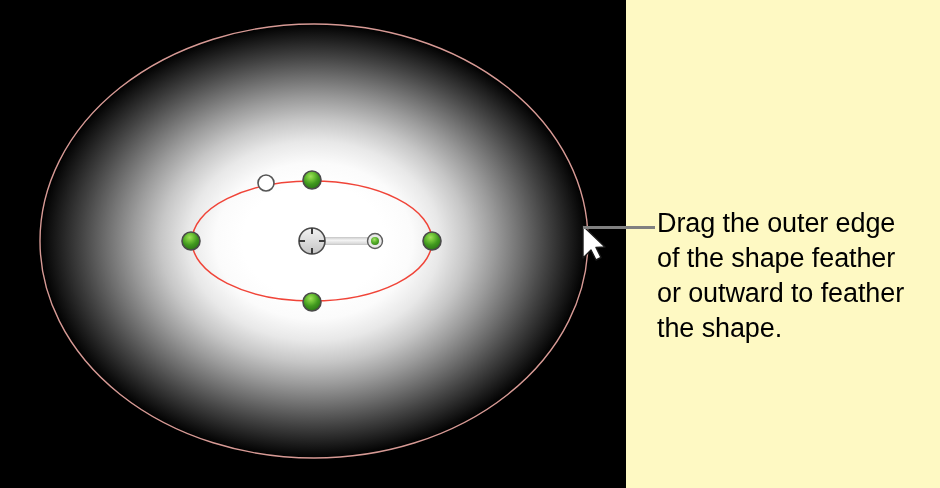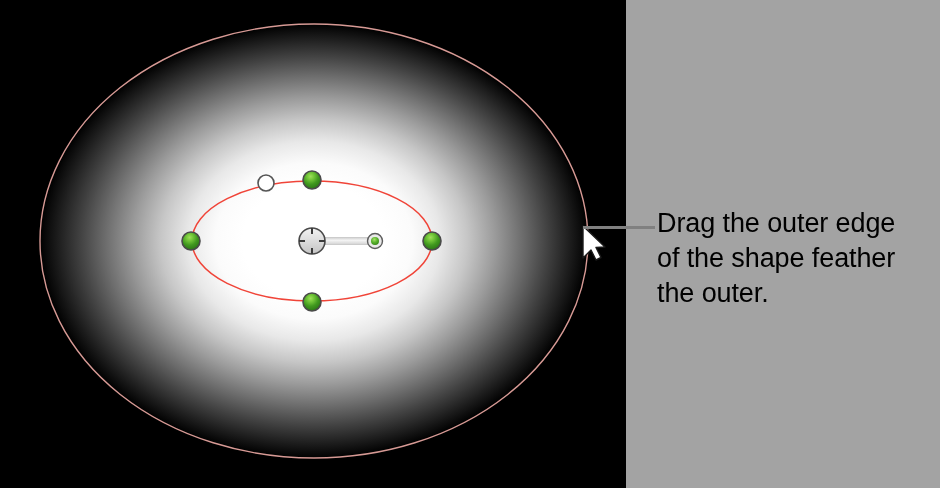--- a/index.html
+++ b/index.html
@@ -12,21 +12,21 @@
     height: 488px;
     font-family: "Liberation Sans", sans-serif;
     overflow: hidden;
     position: relative;
   }
 
   #root {
     position: relative;
     width: 940px;
     height: 488px;
-    background: #a3a3a3;
+    background: #fef9c3;
   }
 
   
   #canvas {
     position: absolute;
     left: 0;
     top: 0;
     width: 626px;
     height: 488px;
     background: #000000;
@@ -164,17 +164,18 @@
         <path d="M583,226 L583,258 L591,250 L596,260 L601,257.5 L596,247.5 L605,247 Z" fill="#ffffff" stroke="#1a1a1a" stroke-width="1.4" stroke-linejoin="round"></path>
       </g>
     </svg>
   </div>
 
   <div id="callout">
     <div id="leader-line"></div>
     <div id="callout-text">
       <span class="ln">Drag the outer edge</span>
       <span class="ln">of the shape feather</span>
-      <span class="ln">the outer.</span>
+      <span class="ln">or outward to feather</span>
+      <span class="ln">the shape.</span>
     </div>
   </div>
 
 </div>
 
 </body></html>

